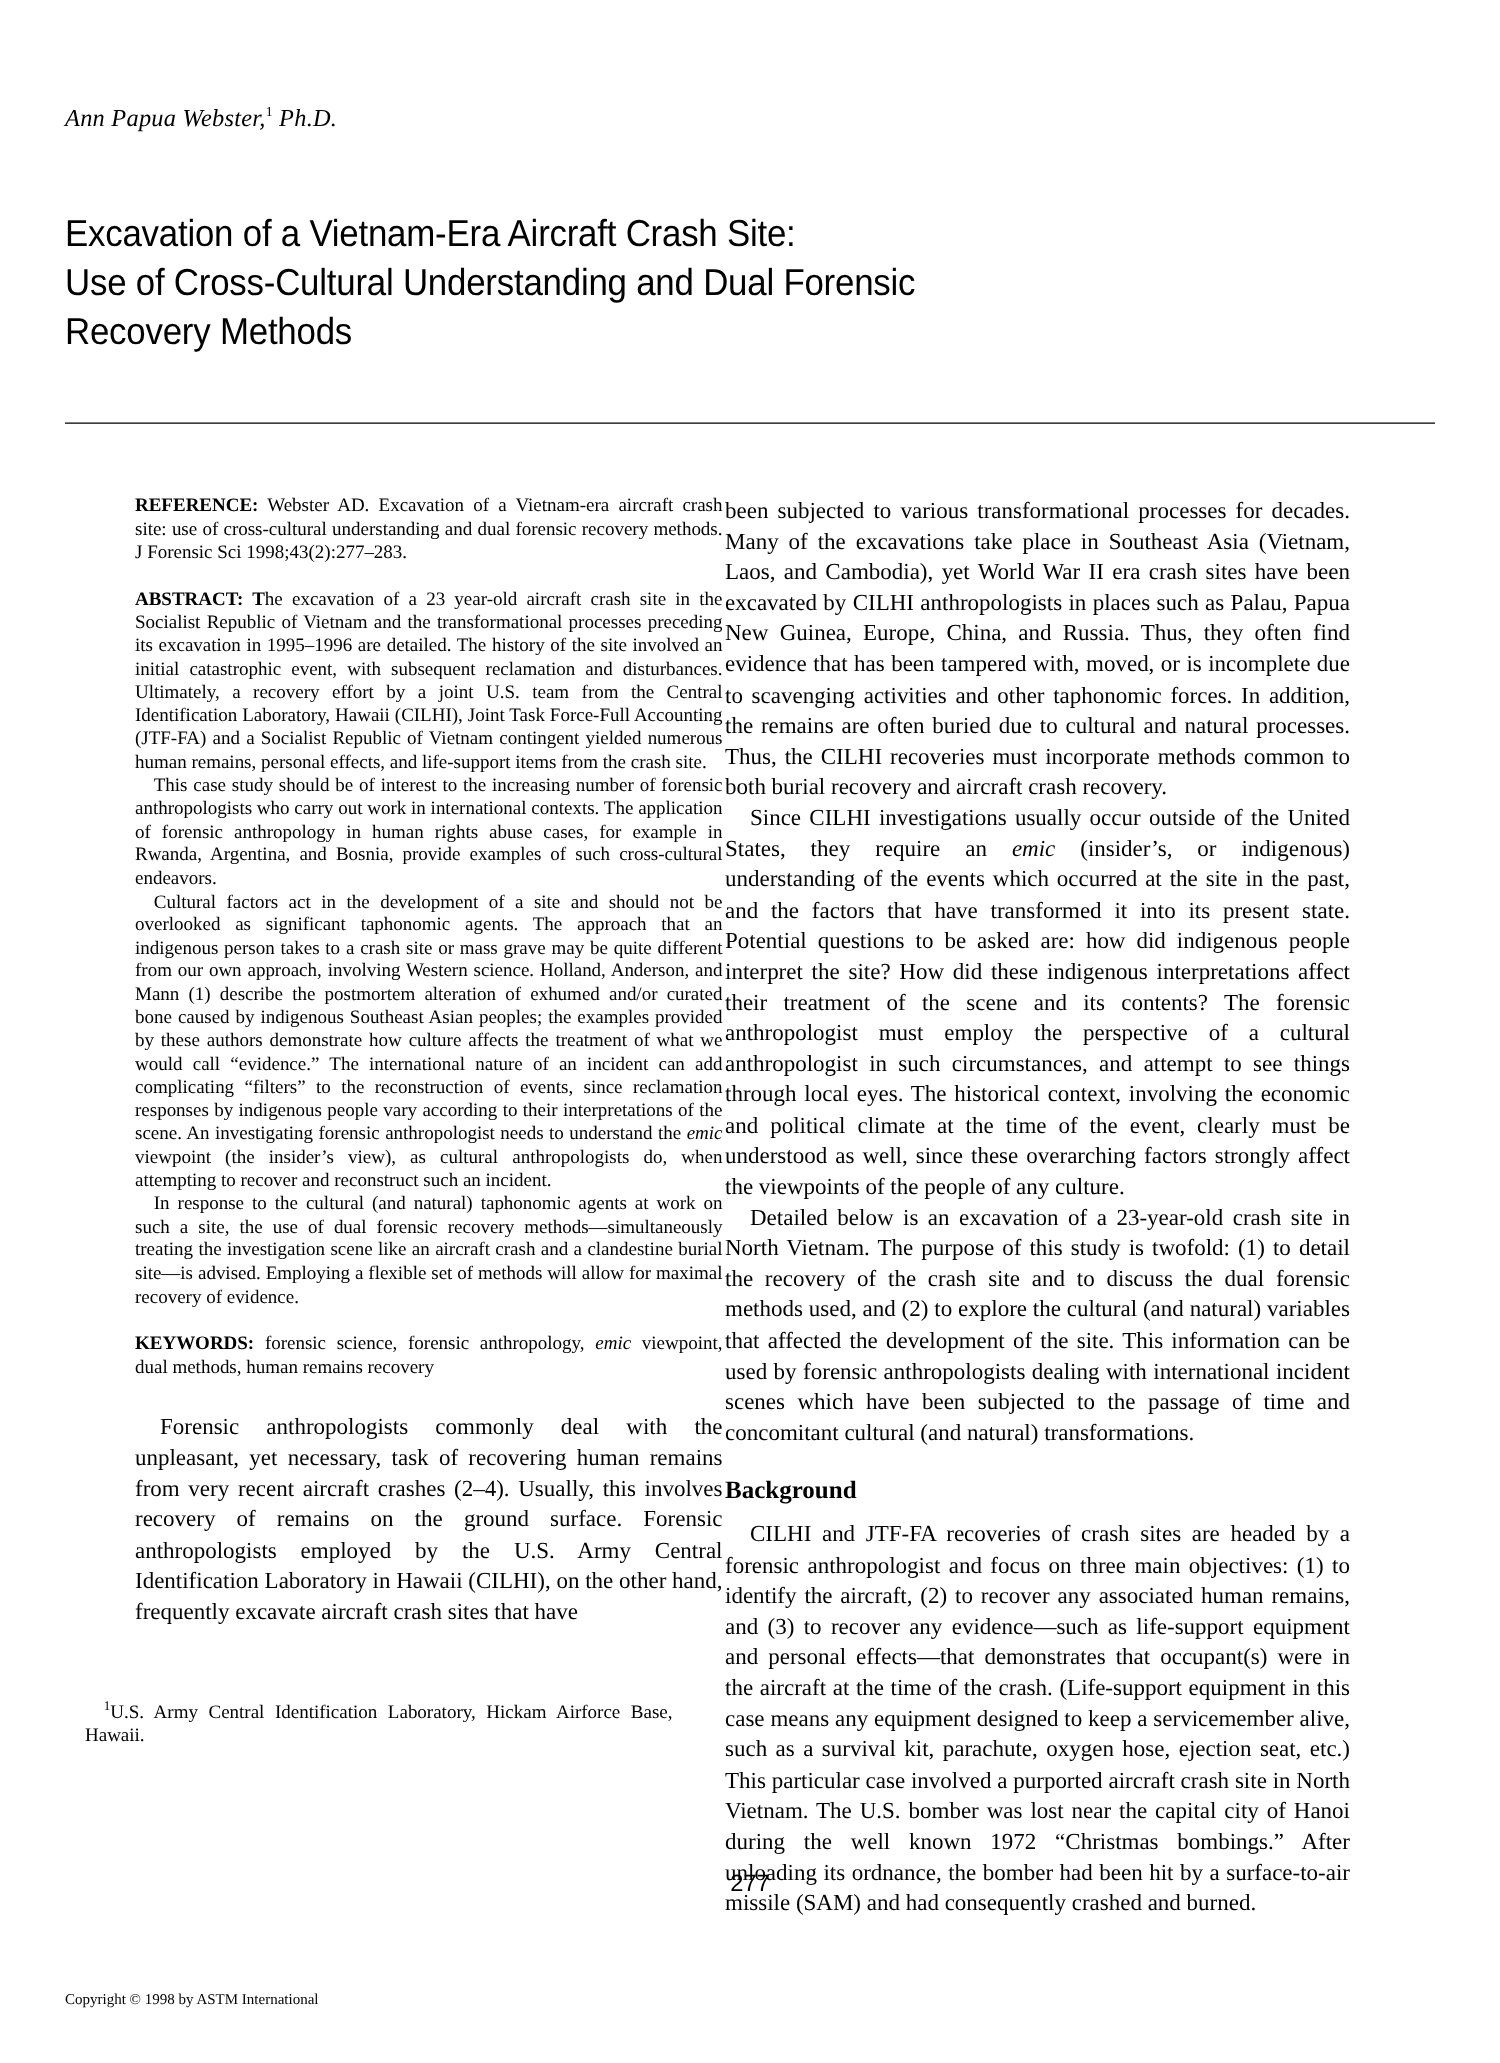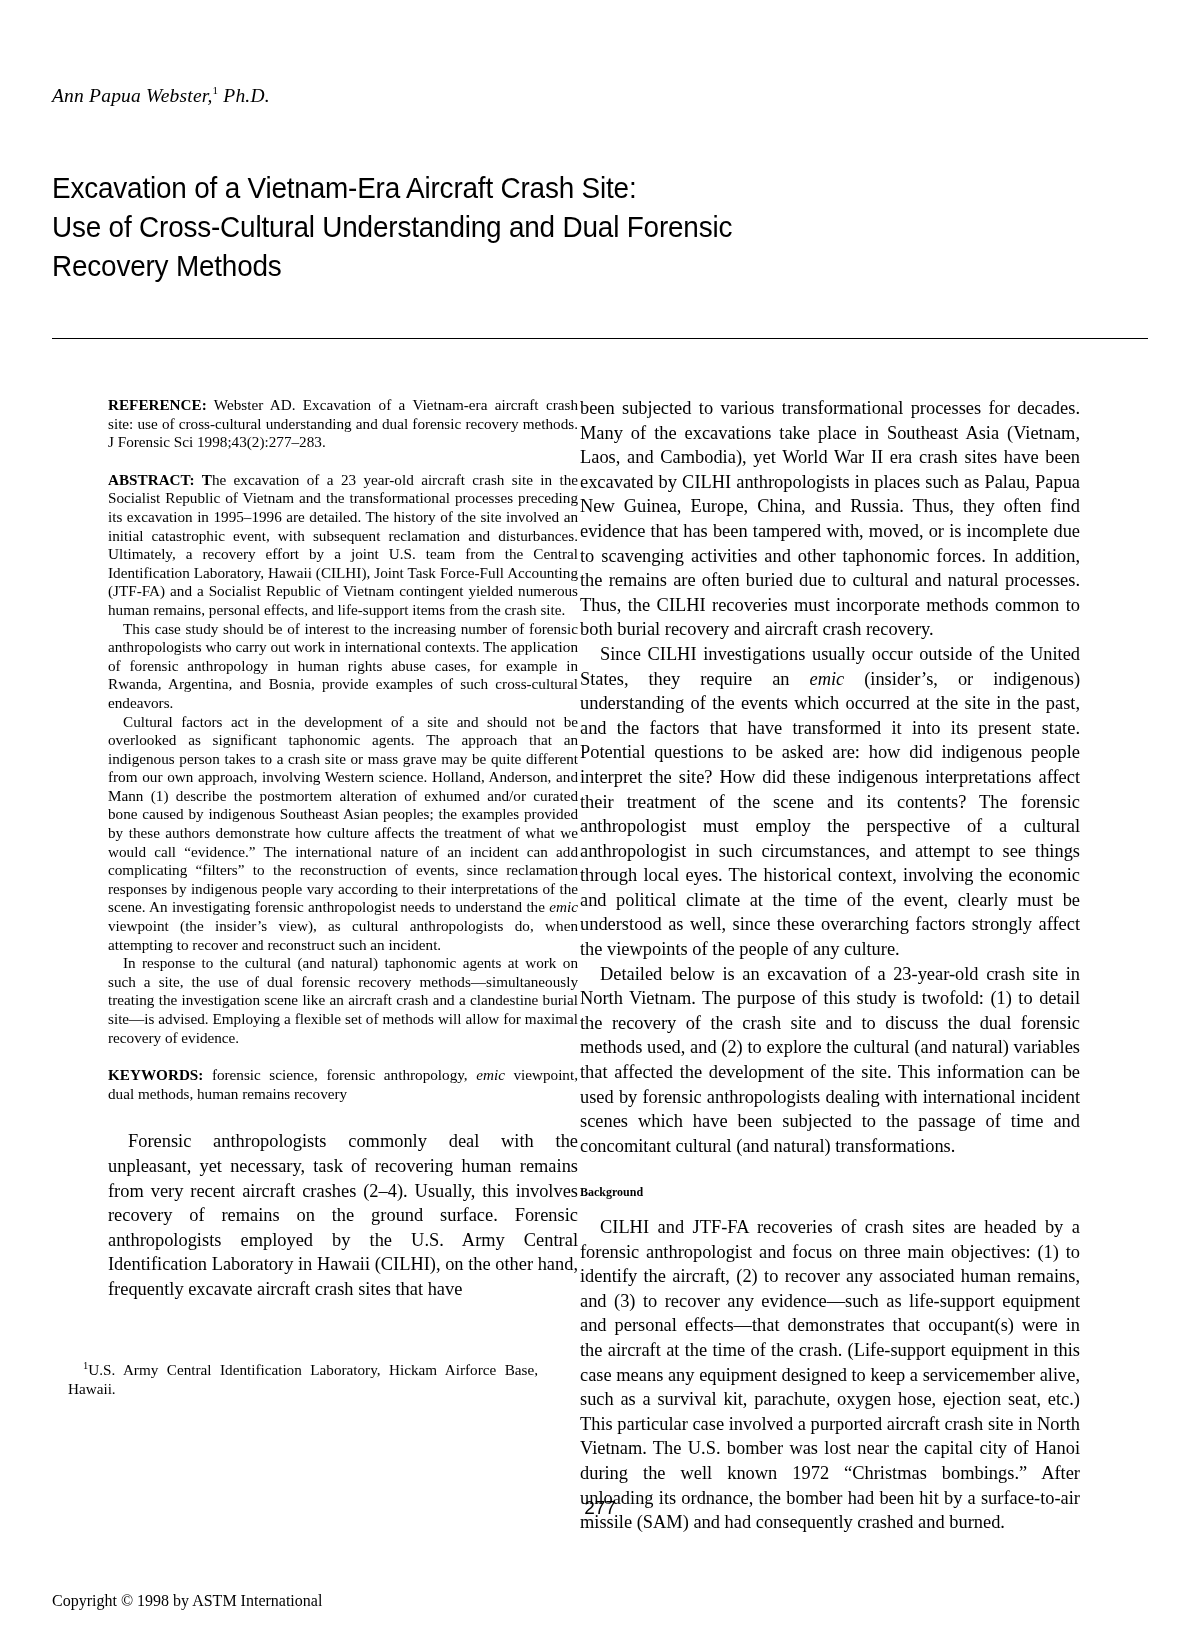--- a/index.html
+++ b/index.html
@@ -100,21 +100,21 @@
     font-size: 18.4px;
     line-height: 24.6px;
   }
   .body p.ind { text-indent: 20px; }
 
   .lead { font-weight: bold; }
   .it { font-style: italic; }
 
   
   .sec-head {
-    font-size: 12px;
+    font-size: 20px;
     font-weight: bold;
     margin: 0;
     text-align: left;
     padding-top: 22px;
     padding-bottom: 10px;
   }
 
   
   .footnote-zone {
     position: absolute;
@@ -140,21 +140,21 @@
     text-align: center;
     font-family: "Liberation Sans", "DejaVu Sans", sans-serif;
     font-size: 19px;
   }
 
   
   .copyright {
     position: absolute;
     left: 52px;
     top: 1592px;
-    font-size: 16px;
+    font-size: 12px;
   }
 </style>
 </head>
 <body>
 
 <div class="page">
 
   <div class="author-line">
     <span class="it">Ann Papua Webster,</span><sup>1</sup><span class="it"> Ph.D.</span>
   </div>

